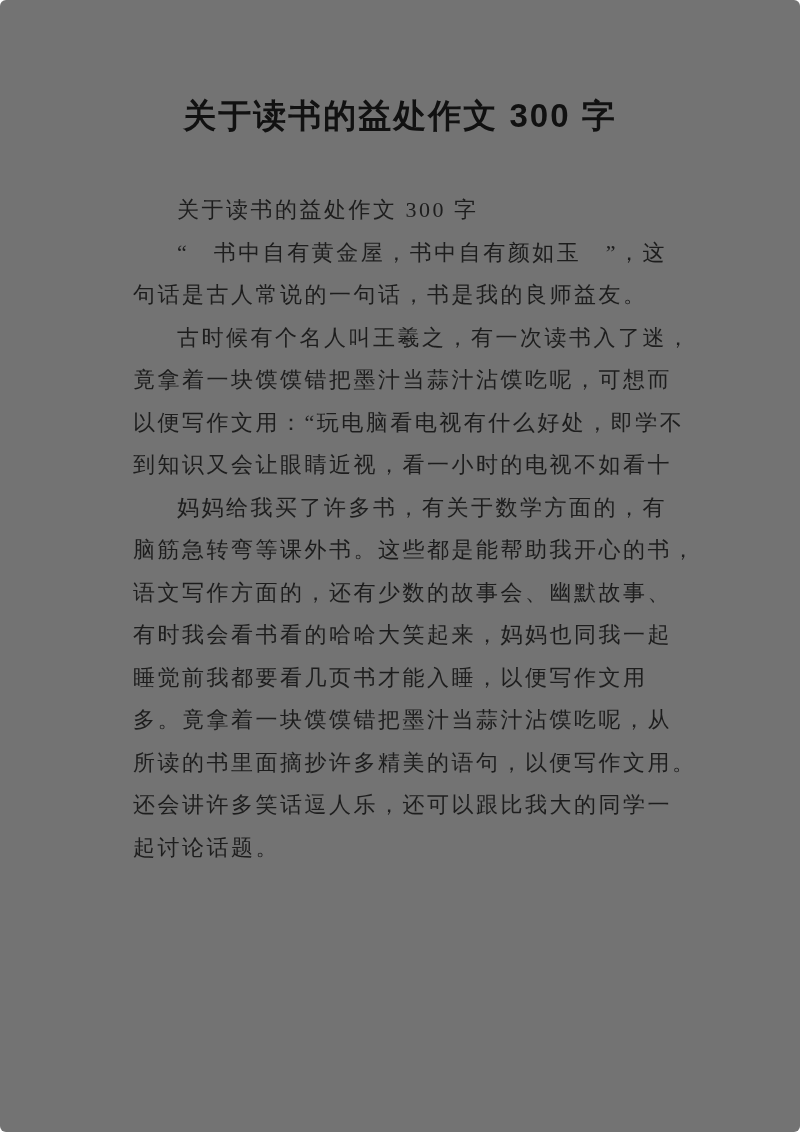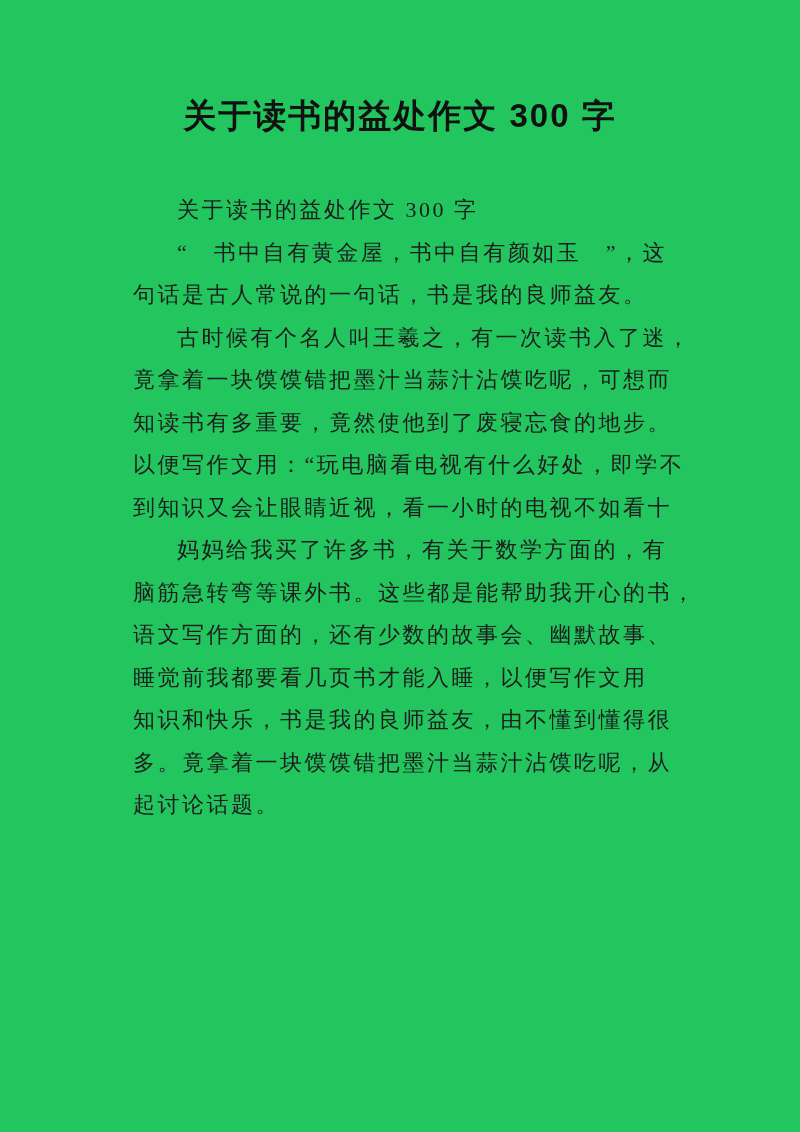--- a/index.html
+++ b/index.html
@@ -4,24 +4,25 @@
 <style>
   html, body {
     margin: 0;
     padding: 0;
     background: #ffffff;
   }
   .page {
     position: relative;
     width: 800px;
     height: 1132px;
-    background: #22c55e;
+    background: #737373;
     overflow: hidden;
     font-family: "Liberation Serif", "DejaVu Serif", serif;
     color: #1d1d1d;
+    border-radius: 6px;
   }
   .doc-title {
     position: absolute;
     top: 94px;
     left: 0;
     width: 100%;
     margin: 0;
     text-align: center;
     font-family: "Liberation Sans", "DejaVu Sans", sans-serif;
     font-weight: bold;
@@ -59,27 +60,28 @@
       <div class="paragraph">
         <div class="text-line">关于读书的益处作文 300 字</div>
       </div>
       <div class="paragraph">
         <div class="text-line">“　书中自有黄金屋，书中自有颜如玉　”，这</div>
         <div class="text-line">句话是古人常说的一句话，书是我的良师益友。</div>
       </div>
       <div class="paragraph">
         <div class="text-line">古时候有个名人叫王羲之，有一次读书入了迷，</div>
         <div class="text-line">竟拿着一块馍馍错把墨汁当蒜汁沾馍吃呢，可想而</div>
-        <div class="text-line">知读书有多重要，竟然使他到了废寝忘食的地步。</div>
         <div class="text-line">以便写作文用：“玩电脑看电视有什么好处，即学不</div>
         <div class="text-line">到知识又会让眼睛近视，看一小时的电视不如看十</div>
       </div>
       <div class="paragraph">
         <div class="text-line">妈妈给我买了许多书，有关于数学方面的，有</div>
         <div class="text-line">脑筋急转弯等课外书。这些都是能帮助我开心的书，</div>
         <div class="text-line">语文写作方面的，还有少数的故事会、幽默故事、</div>
+        <div class="text-line">有时我会看书看的哈哈大笑起来，妈妈也同我一起</div>
         <div class="text-line">睡觉前我都要看几页书才能入睡，以便写作文用</div>
-        <div class="text-line">知识和快乐，书是我的良师益友，由不懂到懂得很</div>
         <div class="text-line">多。竟拿着一块馍馍错把墨汁当蒜汁沾馍吃呢，从</div>
+        <div class="text-line">所读的书里面摘抄许多精美的语句，以便写作文用。</div>
+        <div class="text-line">还会讲许多笑话逗人乐，还可以跟比我大的同学一</div>
         <div class="text-line">起讨论话题。</div>
       </div>
     </div>
 </div>
 
 </body></html>

